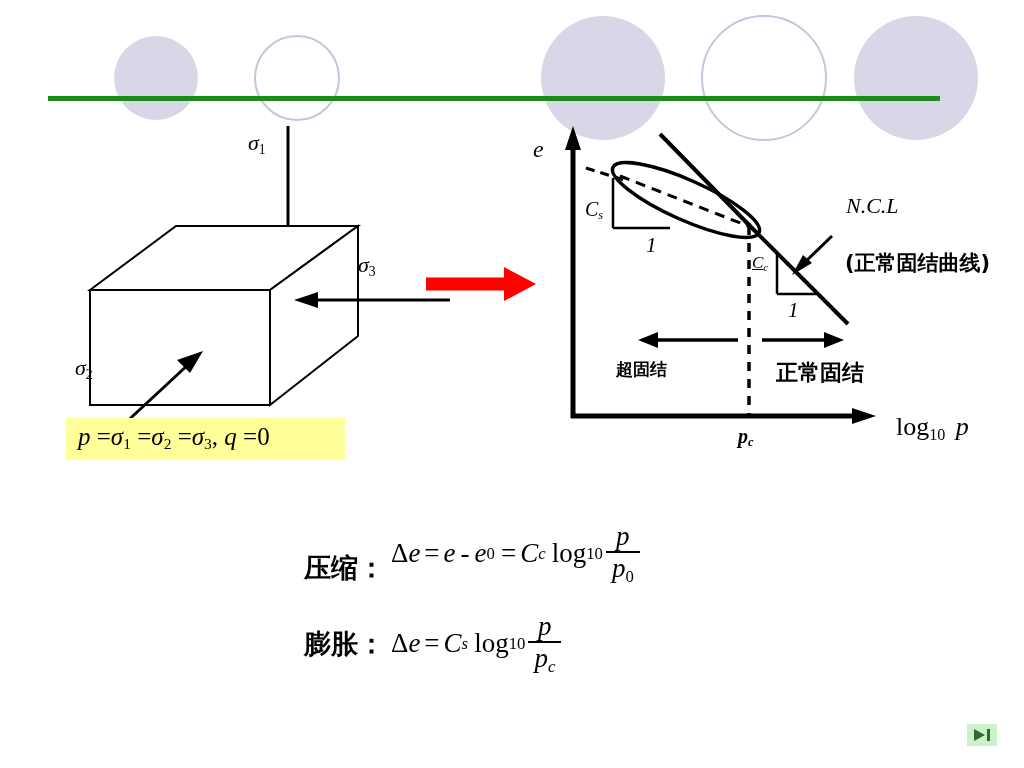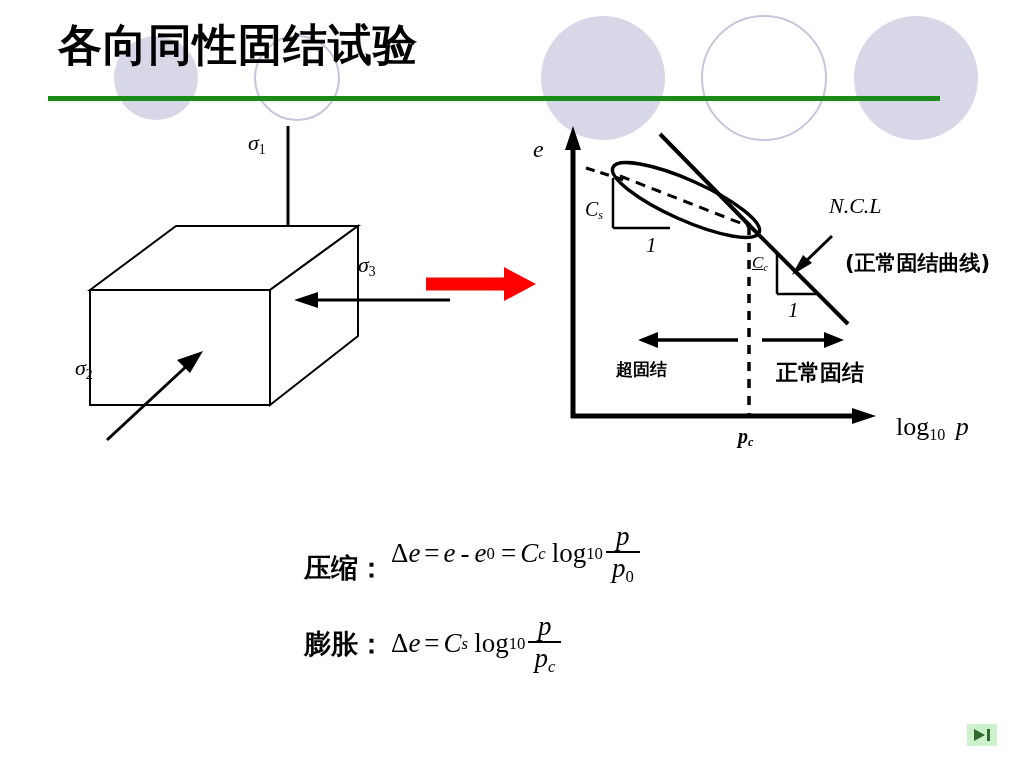--- a/index.html
+++ b/index.html
@@ -89,21 +89,20 @@
 <div class="slide">
 
   <svg class="deco-layer" width="1024" height="768" viewBox="0 0 1024 768">
     <circle cx="156" cy="78" r="42" fill="#d7d7e8"></circle>
     <circle cx="297" cy="78" r="42" fill="none" stroke="#c5c5dd" stroke-width="2"></circle>
     <circle cx="603" cy="78" r="62" fill="#d7d7e8"></circle>
     <circle cx="764" cy="78" r="62" fill="none" stroke="#c5c5dd" stroke-width="2"></circle>
     <circle cx="916" cy="78" r="62" fill="#d7d7e8"></circle>
   </svg>
 
-  <div class="title">各向同性固结试验</div>
   <div class="title-rule"></div>
 
   <svg class="svgbox" style="left:60px;top:118px;" width="380" height="300" viewBox="0 0 380 300">
 
     <g>
       <line x1="228" y1="8" x2="228" y2="222" stroke="#000" stroke-width="3"></line>
       <polygon points="228,237 220,214 236,214" fill="#000"></polygon>
     </g>
 
     <g fill="#ffffff" stroke="#000" stroke-width="2">
@@ -133,20 +132,30 @@
   <div class="svgbox mi" style="left:248px;top:130px;font-size:22px;">
     <span>σ</span><sub class="sbu">1</sub>
   </div>
   <div class="svgbox mi" style="left:358px;top:252px;font-size:22px;">
     <span>σ</span><sub class="sbu">3</sub>
   </div>
   <div class="svgbox mi" style="left:75px;top:355px;font-size:22px;">
     <span>σ</span><sub class="sbu">2</sub>
   </div>
 
+  <div class="yellow-box">
+    <div class="eq">
+      <span class="mi">p</span>
+      <span class="mup">=</span><span class="mi">σ</span><sub class="sbu">1</sub>
+      <span class="mup">=</span><span class="mi">σ</span><sub class="sbu">2</sub>
+      <span class="mup">=</span><span class="mi">σ</span><sub class="sbu">3</sub><span class="mup">,</span>
+      <span class="mi">q</span>
+      <span class="mup">=</span><span class="mup">0</span>
+    </div>
+  </div>
 
   <svg class="svgbox" style="left:424px;top:262px;z-index:6;" width="120" height="44" viewBox="0 0 120 44">
     <line x1="2" y1="22" x2="86" y2="22" stroke="#ff0000" stroke-width="13"></line>
     <polygon points="112,22 80,5 80,39" fill="#ff0000"></polygon>
   </svg>
 
   <svg class="svgbox" style="left:520px;top:118px;z-index:6;" width="470" height="330" viewBox="0 0 470 330">
 
     <g>
       <line x1="53" y1="300" x2="53" y2="24" stroke="#000" stroke-width="5"></line>
@@ -207,21 +216,21 @@
   </div>
 
   <div class="svgbox mi" style="left:752px;top:253px;font-size:17px;z-index:7;text-decoration:underline;">
     <span>C</span><sub class="sb">c</sub>
   </div>
 
   <div class="svgbox mi" style="left:646px;top:233px;font-size:21px;z-index:7;">1</div>
 
   <div class="svgbox mi" style="left:788px;top:298px;font-size:21px;z-index:7;">1</div>
 
-  <div class="svgbox mi" style="left:829px;top:193px;font-size:22px;z-index:7;white-space:nowrap;text-align:center;">N.C.L</div>
+  <div class="svgbox mi" style="left:846px;top:193px;font-size:22px;z-index:7;white-space:nowrap;text-align:center;">N.C.L</div>
 
   <div class="svgbox" style="left:845px;top:249px;font-size:21px;z-index:7;white-space:nowrap;font-family:'DejaVu Sans','Liberation Sans',sans-serif;font-weight:600;text-align:right;">(正常固结曲线)</div>
 
   <div class="svgbox" style="left:616px;top:358px;font-size:17px;z-index:7;white-space:nowrap;font-family:'DejaVu Sans','Liberation Sans',sans-serif;font-weight:600;">超固结</div>
 
   <div class="svgbox" style="left:776px;top:358px;font-size:22px;z-index:7;white-space:nowrap;font-family:'DejaVu Sans','Liberation Sans',sans-serif;font-weight:600;">正常固结</div>
 
   <div class="svgbox mi" style="left:738px;top:425px;font-size:20px;font-weight:bold;z-index:7;">
     <span>p</span><sub class="sb">c</sub>
   </div>

